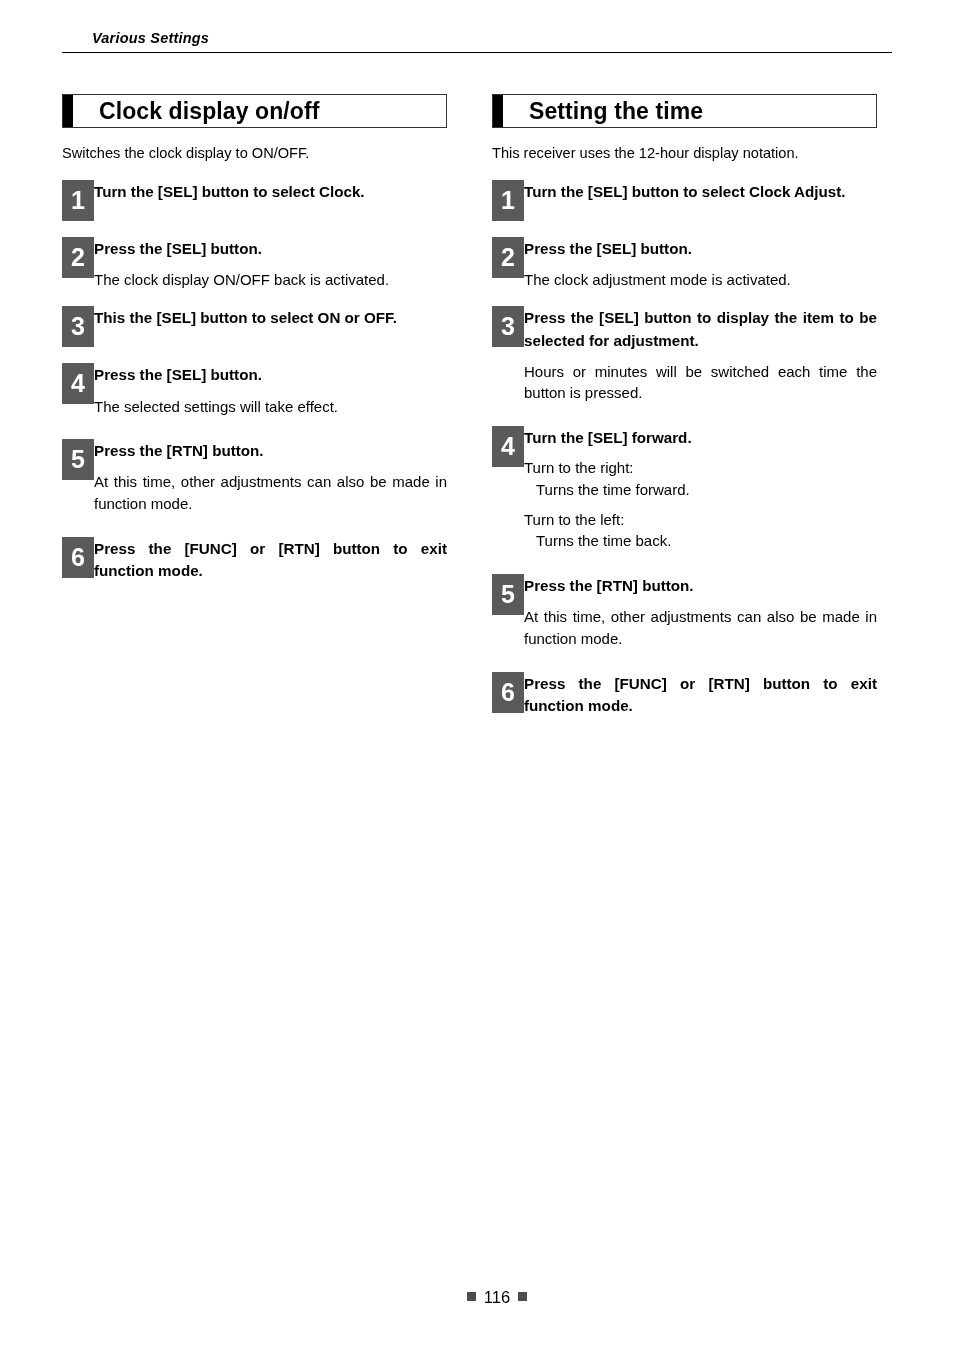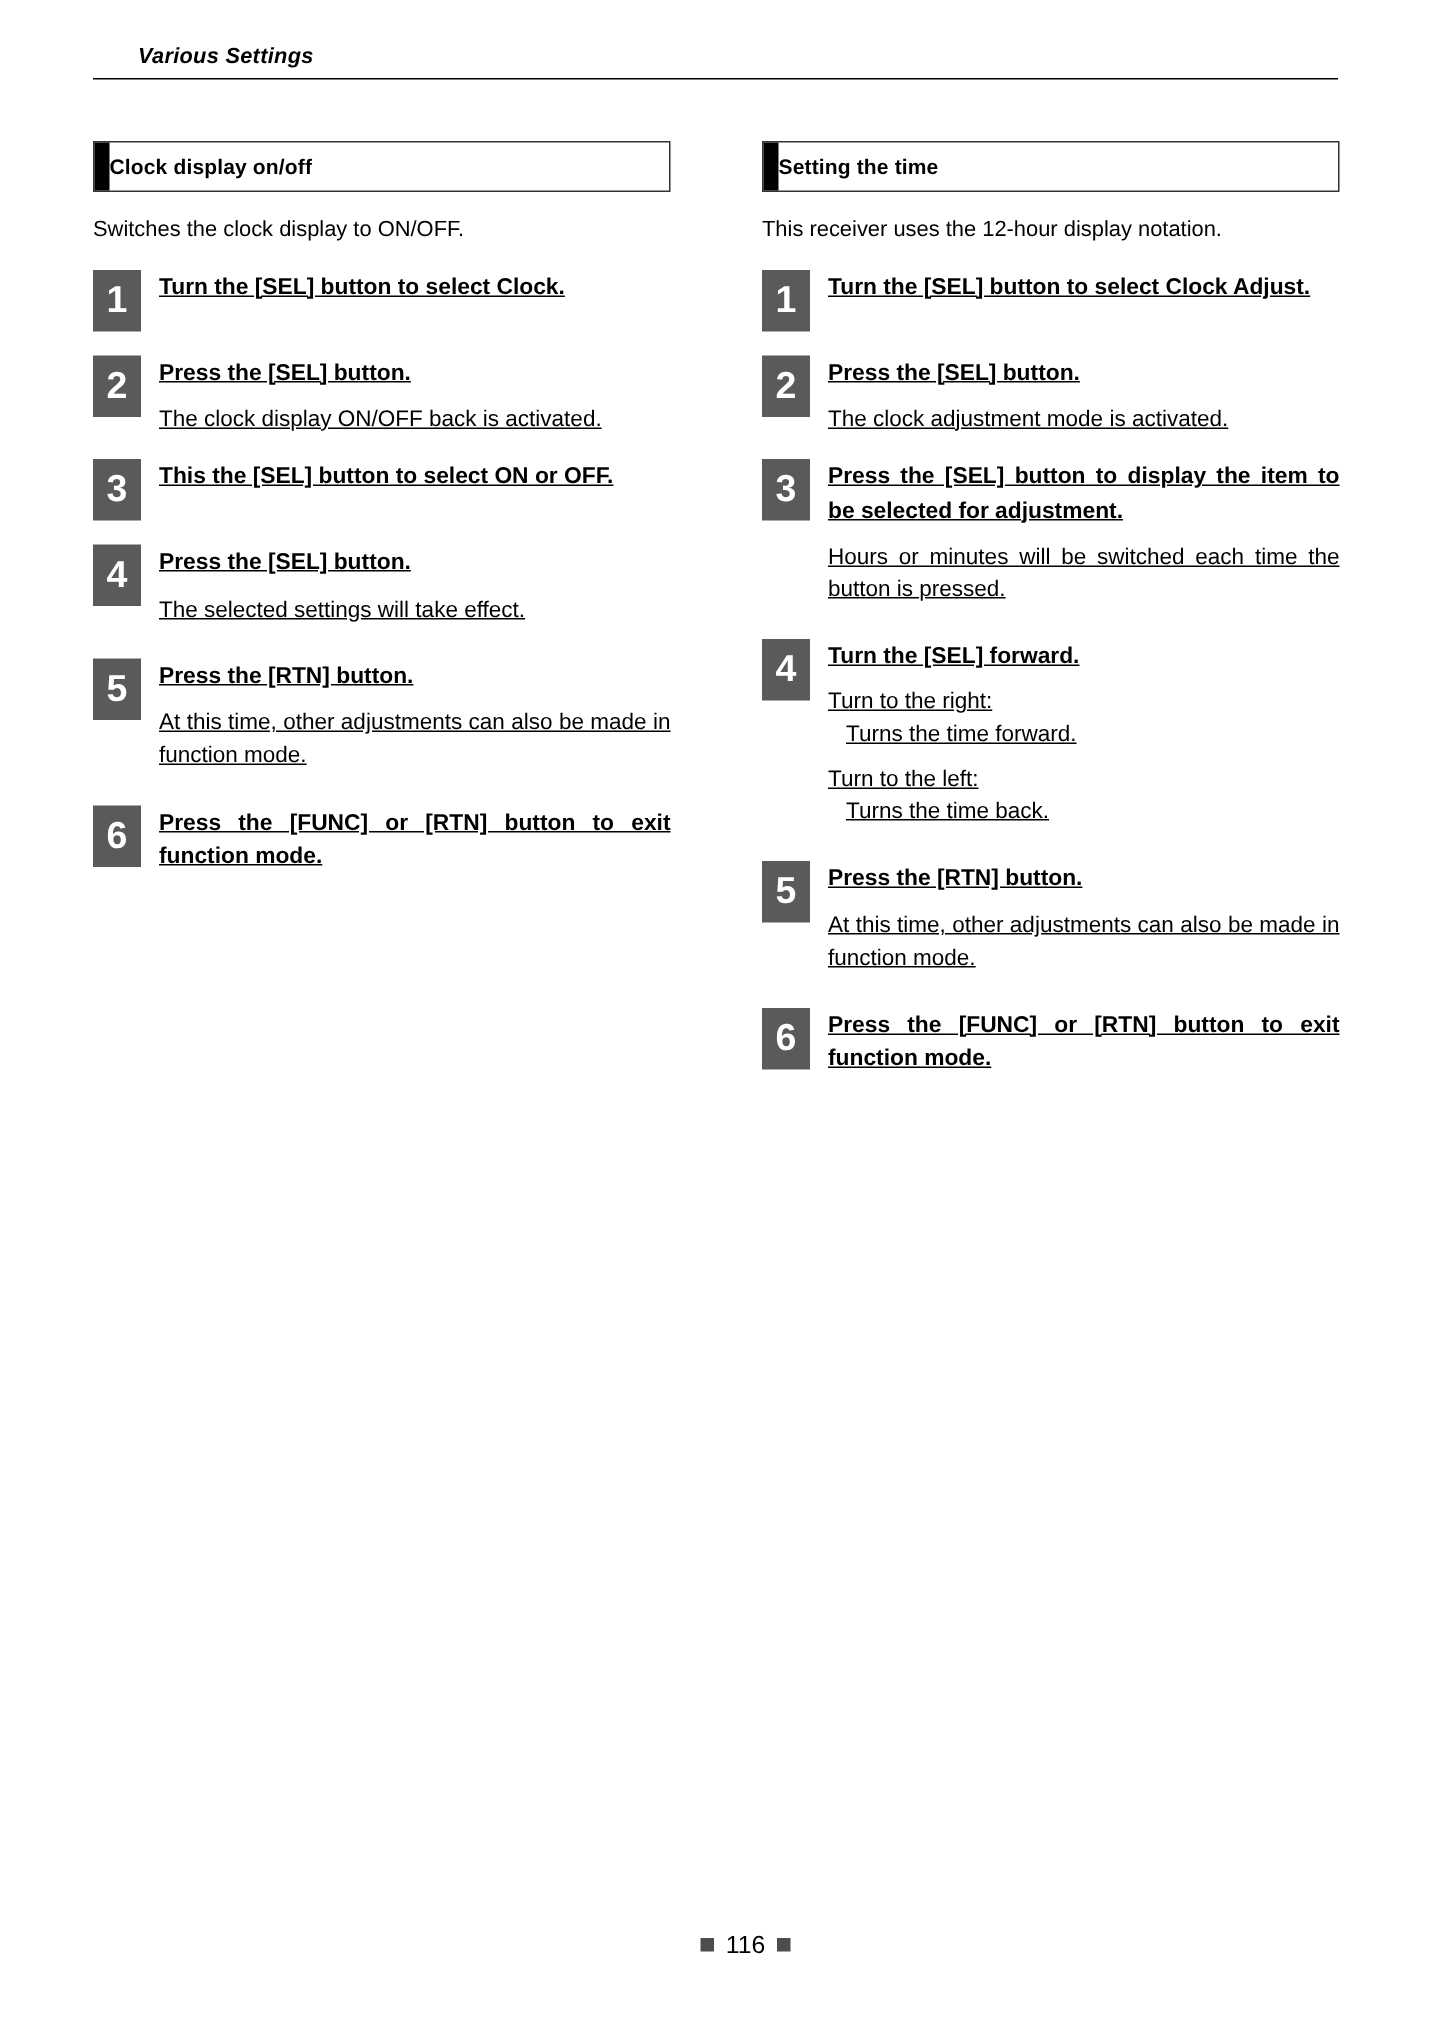--- a/index.html
+++ b/index.html
@@ -39,39 +39,39 @@
     border-bottom: 1.6px solid #000;
     width: 830px;
   }
   
   .col {
     position: absolute;
     top: 94px;
     width: 385px;
   }
   .col-left { left: 62px; }
-  .col-right { left: 508px; }
+  .col-right { left: 492px; }
 
   .section-title-box {
     border: 1.4px solid #333;
     height: 34px;
     display: flex;
     align-items: center;
     box-sizing: border-box;
   }
   .section-title-bar {
     width: 10px;
     height: 100%;
     background: #000;
     flex: 0 0 auto;
   }
   .section-title-text {
-    font-size: 14px;
-    font-weight: bold;
-    padding-left: 0;
+    font-size: 23px;
+    font-weight: bold;
+    padding-left: 26px;
     letter-spacing: 0.1px;
   }
   .intro {
     font-size: 14.6px;
     margin-top: 16px;
     line-height: 1.35;
   }
   
   .step {
     display: flex;
@@ -85,23 +85,22 @@
     background: #5a5a5a;
     color: #fff;
     font-size: 25px;
     font-weight: bold;
     display: flex;
     align-items: center;
     justify-content: center;
     line-height: 1;
   }
   .step-body {
-    padding-left: 12px;
+    padding-left: 0;
     flex: 1 1 auto;
-    text-decoration: underline;
   }
   .step-head {
     font-size: 15.2px;
     font-weight: bold;
     line-height: 1.45;
     text-align: justify;
     text-align-last: left;
     margin-top: 1px;
   }
   .step-note {

